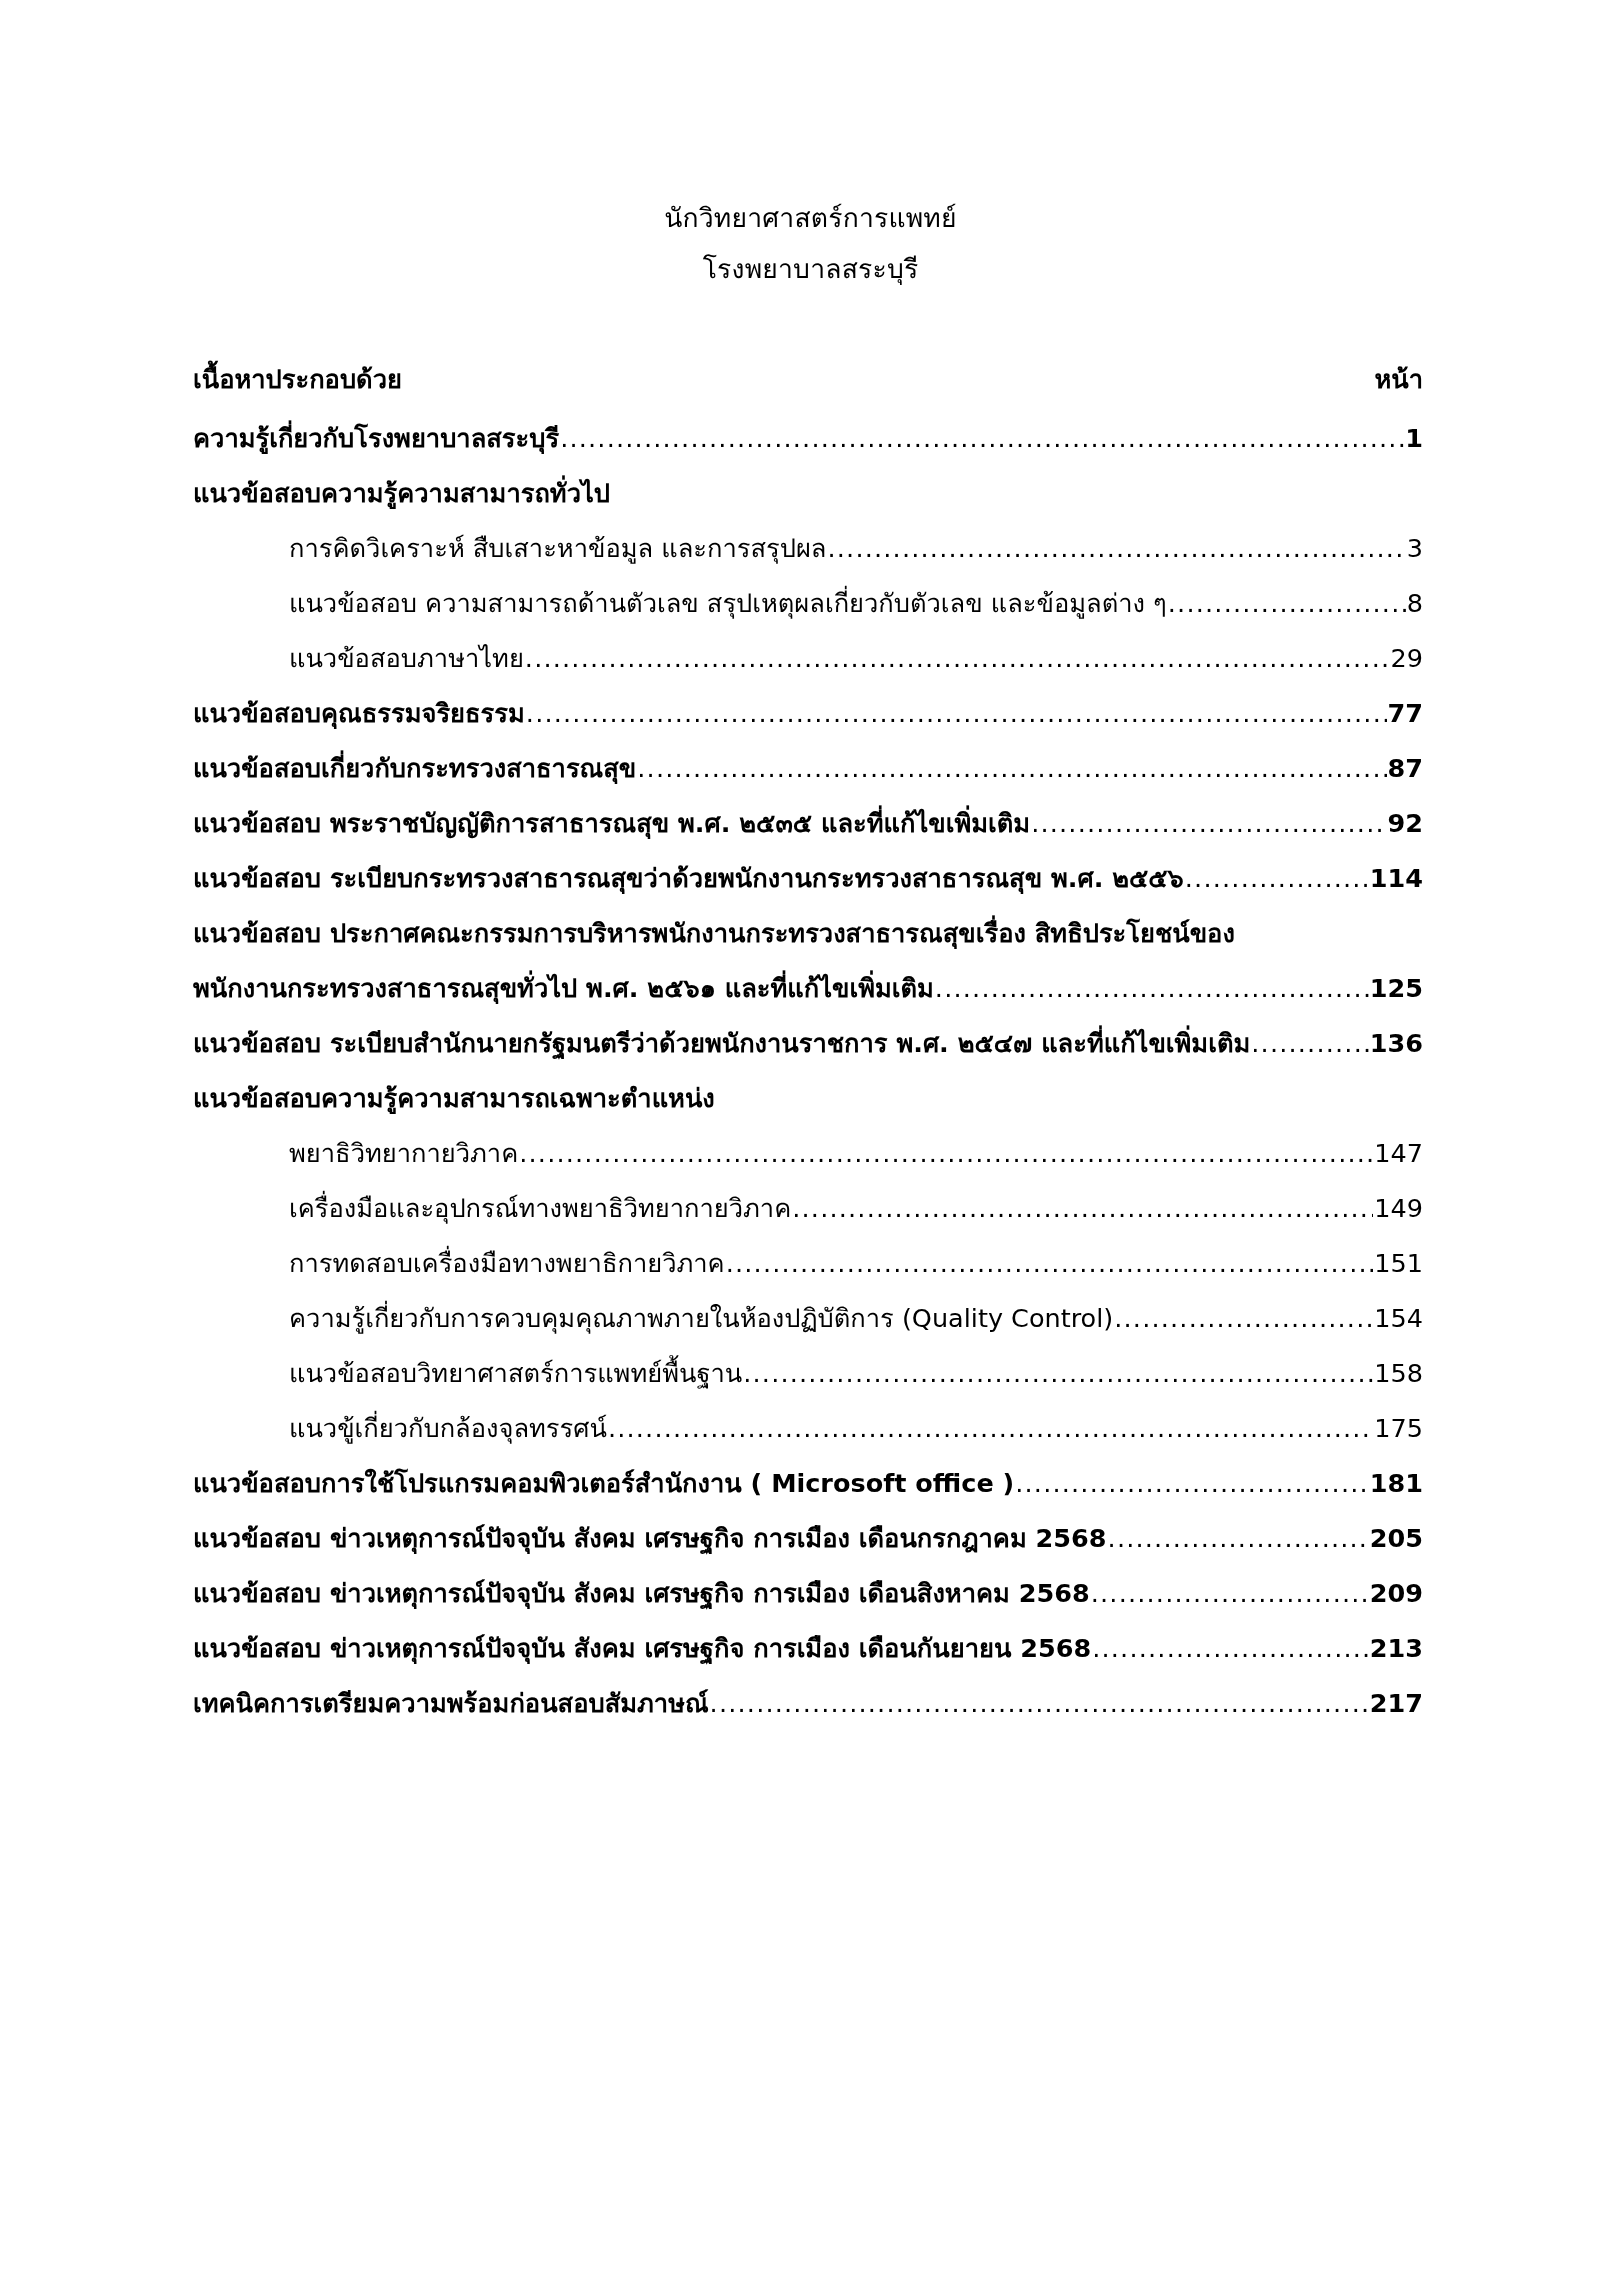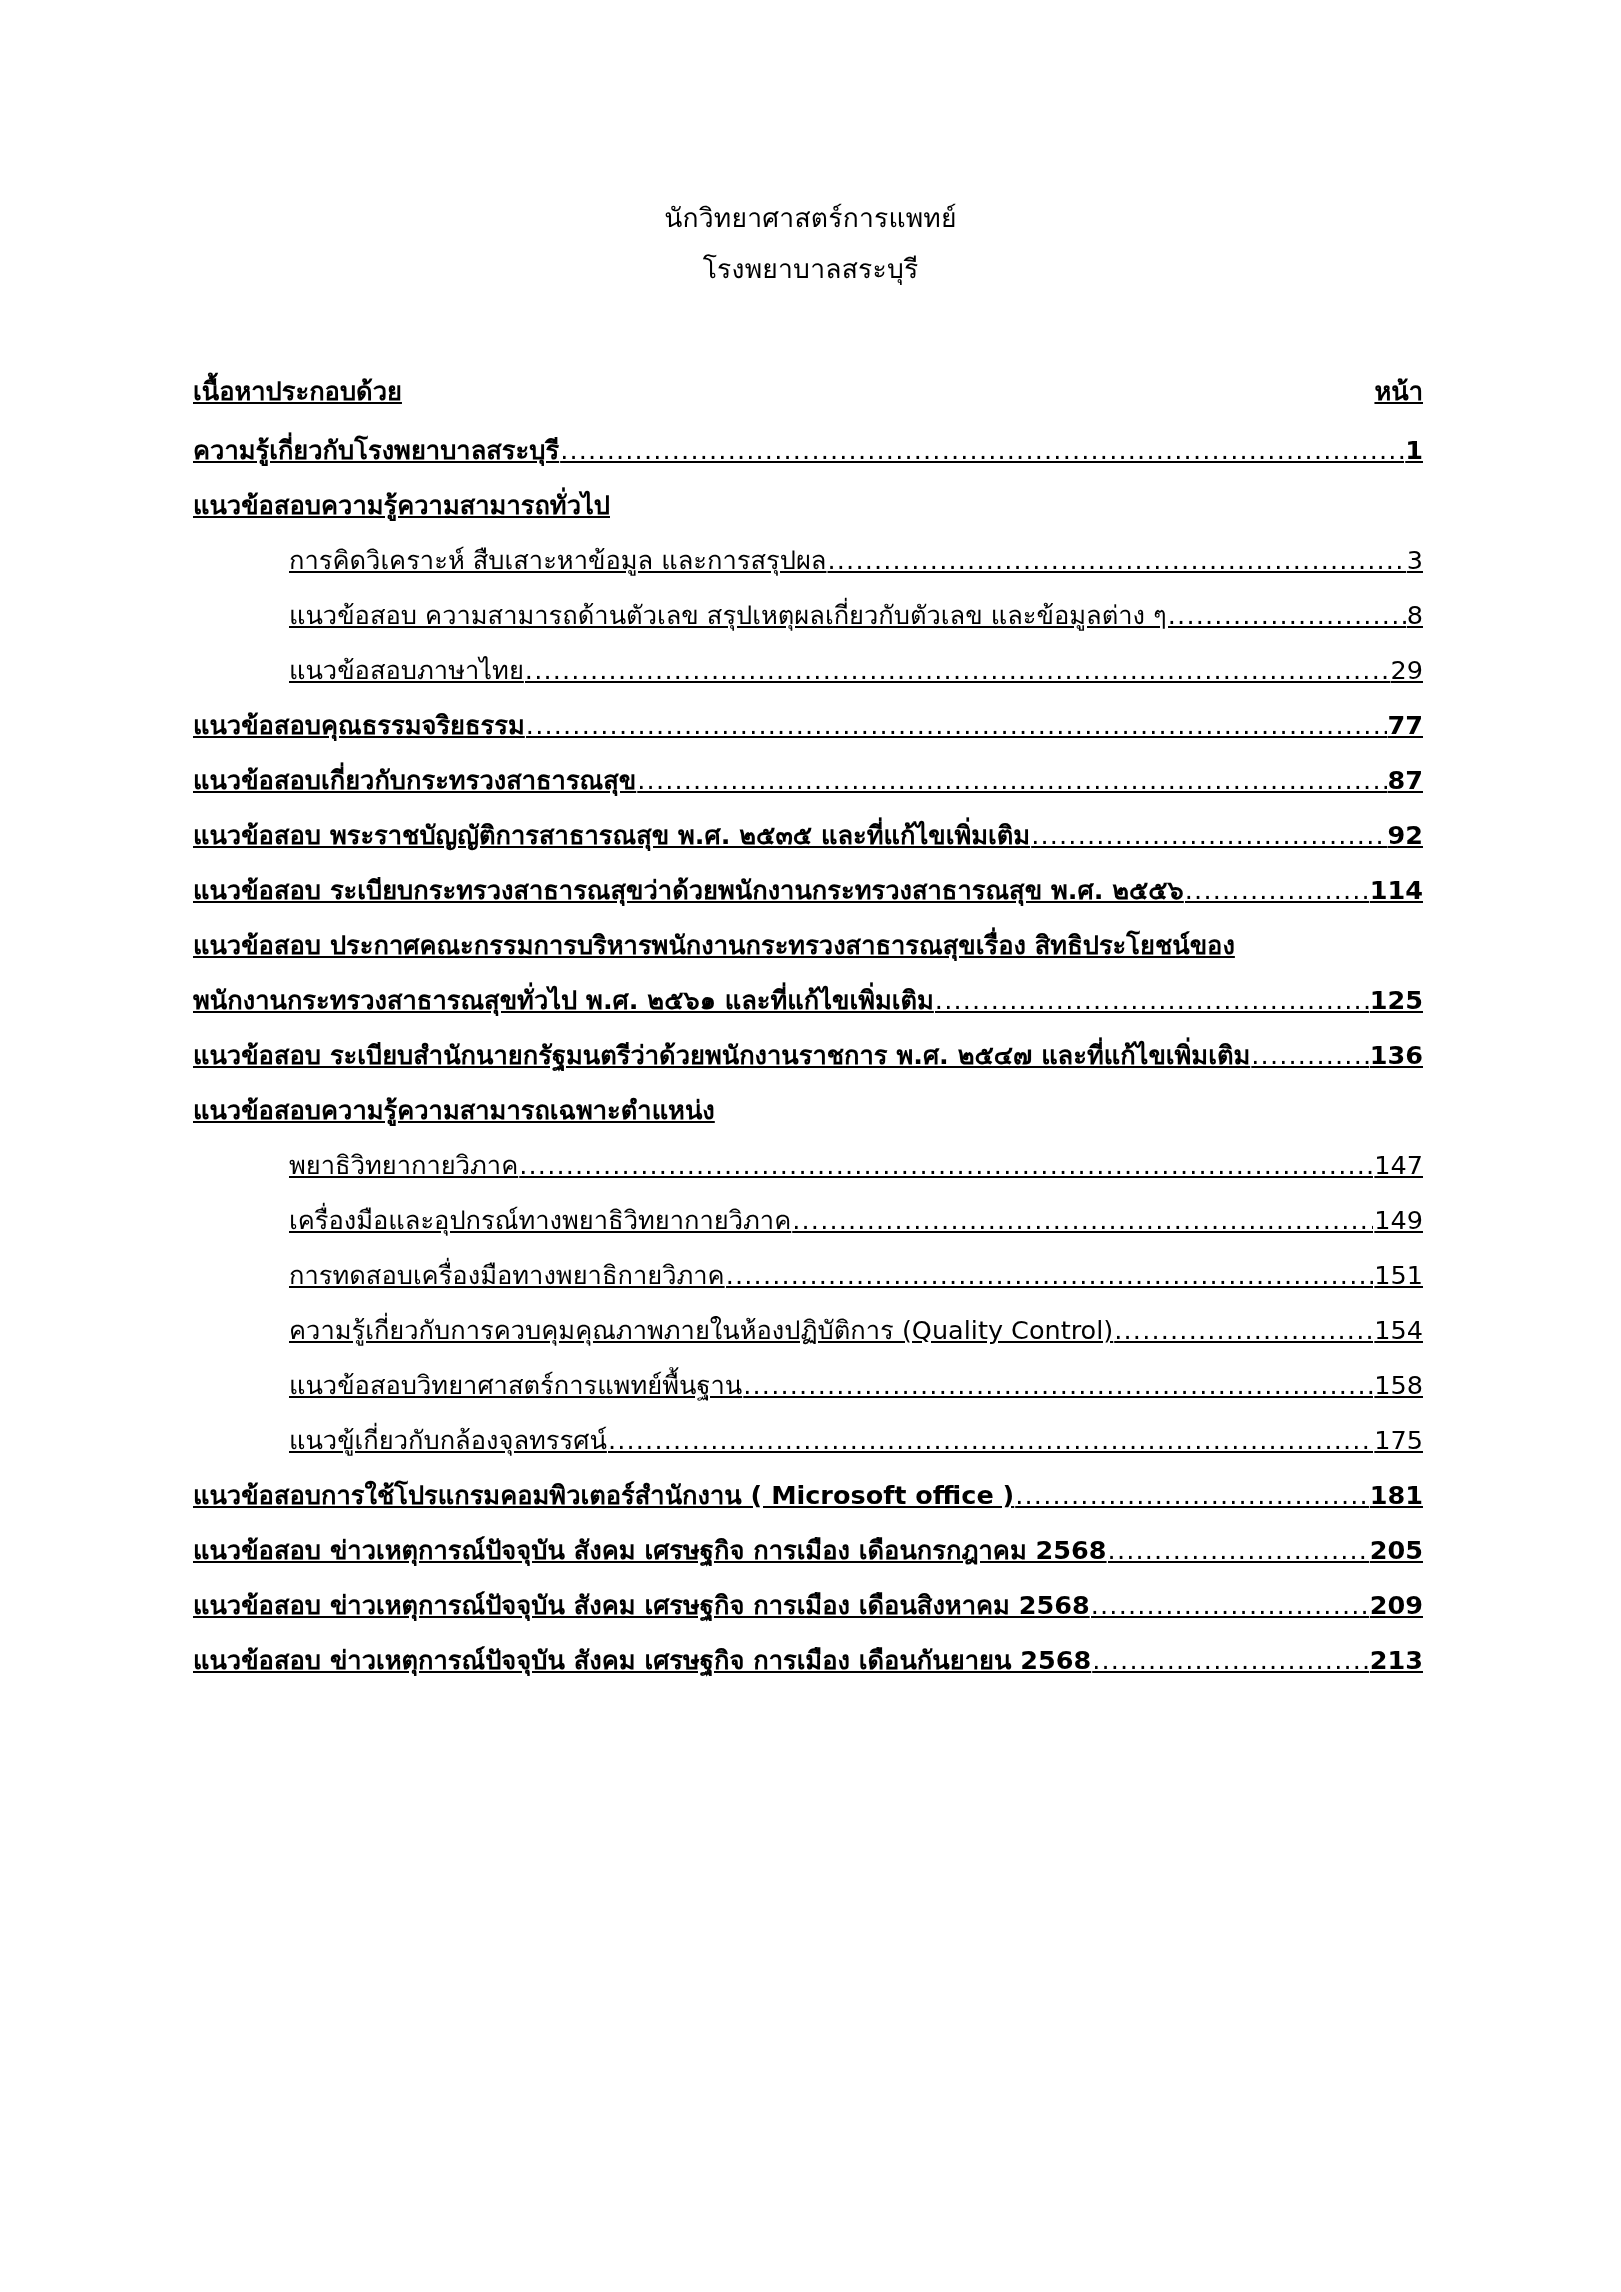--- a/index.html
+++ b/index.html
@@ -26,24 +26,23 @@
   }
   .doc-header .title-line {
     font-size: 26.5px;
     line-height: 51px;
     font-weight: 400;
     letter-spacing: 0.2px;
   }
 
   .toc {
     position: absolute;
-    top: 364px;
+    top: 352px;
     left: 193px;
     width: 1230px;
-    text-decoration: underline;
   }
 
   .toc-head {
     display: flex;
     justify-content: space-between;
     align-items: baseline;
     font-weight: bold;
     font-size: 25.5px;
     line-height: 55px;
     margin-bottom: 3.9px;
@@ -201,17 +200,22 @@
         <div class="row bold">
           <span class="label">แนวข้อสอบ ข่าวเหตุการณ์ปัจจุบัน สังคม เศรษฐกิจ การเมือง เดือนสิงหาคม 2568</span>
           <span class="leader"></span>
           <span class="pg">209</span>
         </div>
         <div class="row bold">
           <span class="label">แนวข้อสอบ ข่าวเหตุการณ์ปัจจุบัน สังคม เศรษฐกิจ การเมือง เดือนกันยายน 2568</span>
           <span class="leader"></span>
           <span class="pg">213</span>
         </div>
+        <div class="row bold">
+          <span class="label">เทคนิคการเตรียมความพร้อมก่อนสอบสัมภาษณ์</span>
+          <span class="leader"></span>
+          <span class="pg">217</span>
+        </div>
       </div>
   </div>
 
 </div>
 
 
 </body></html>

